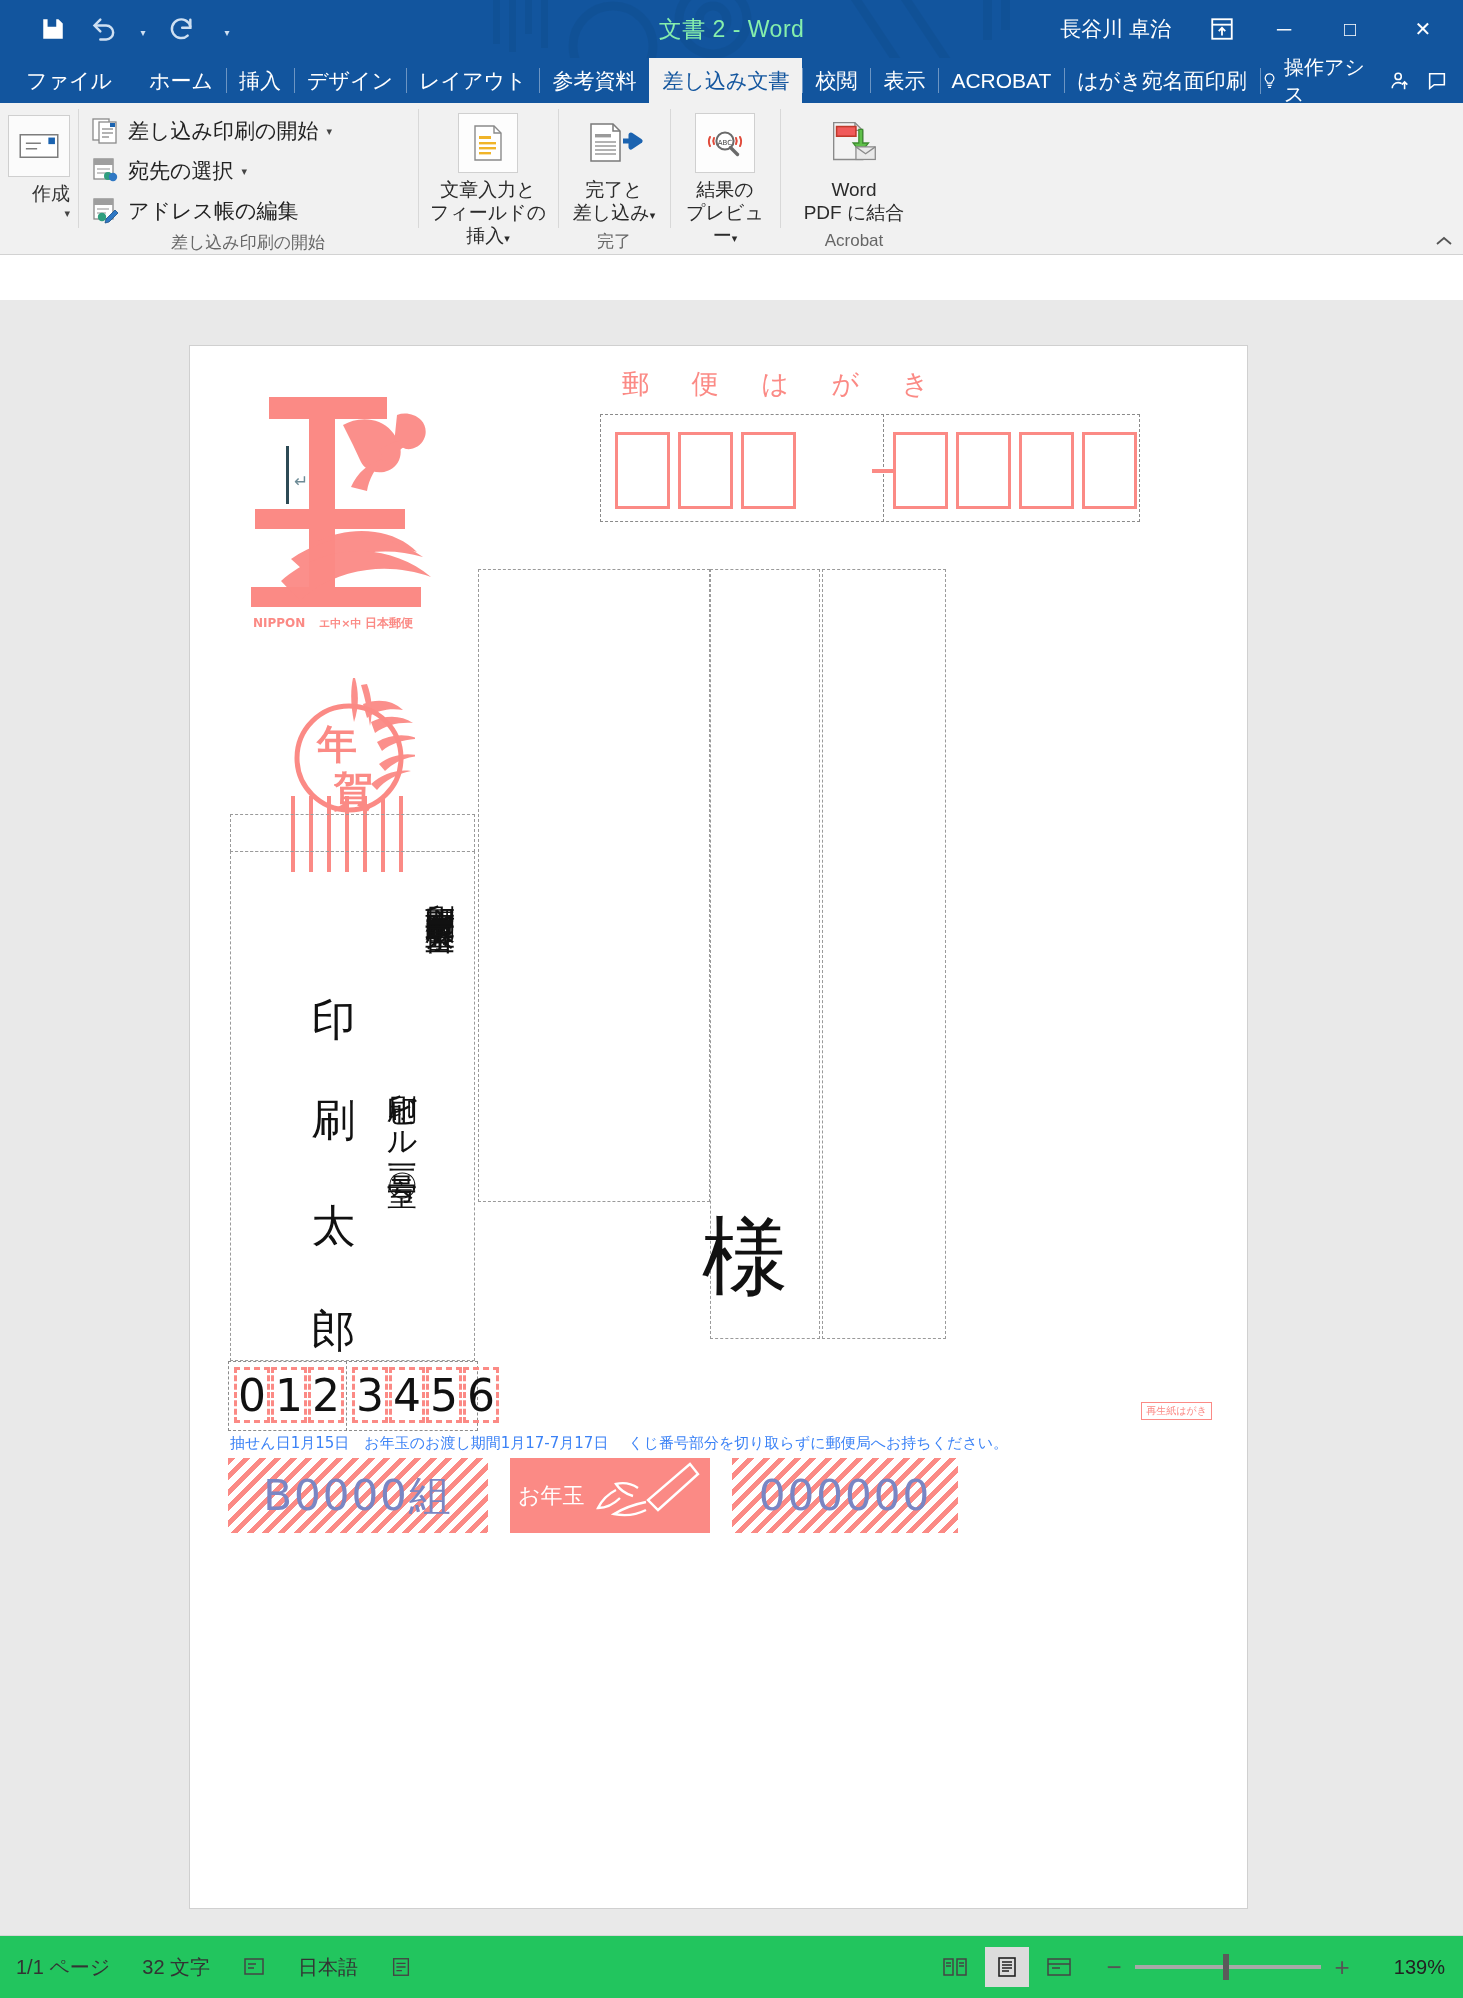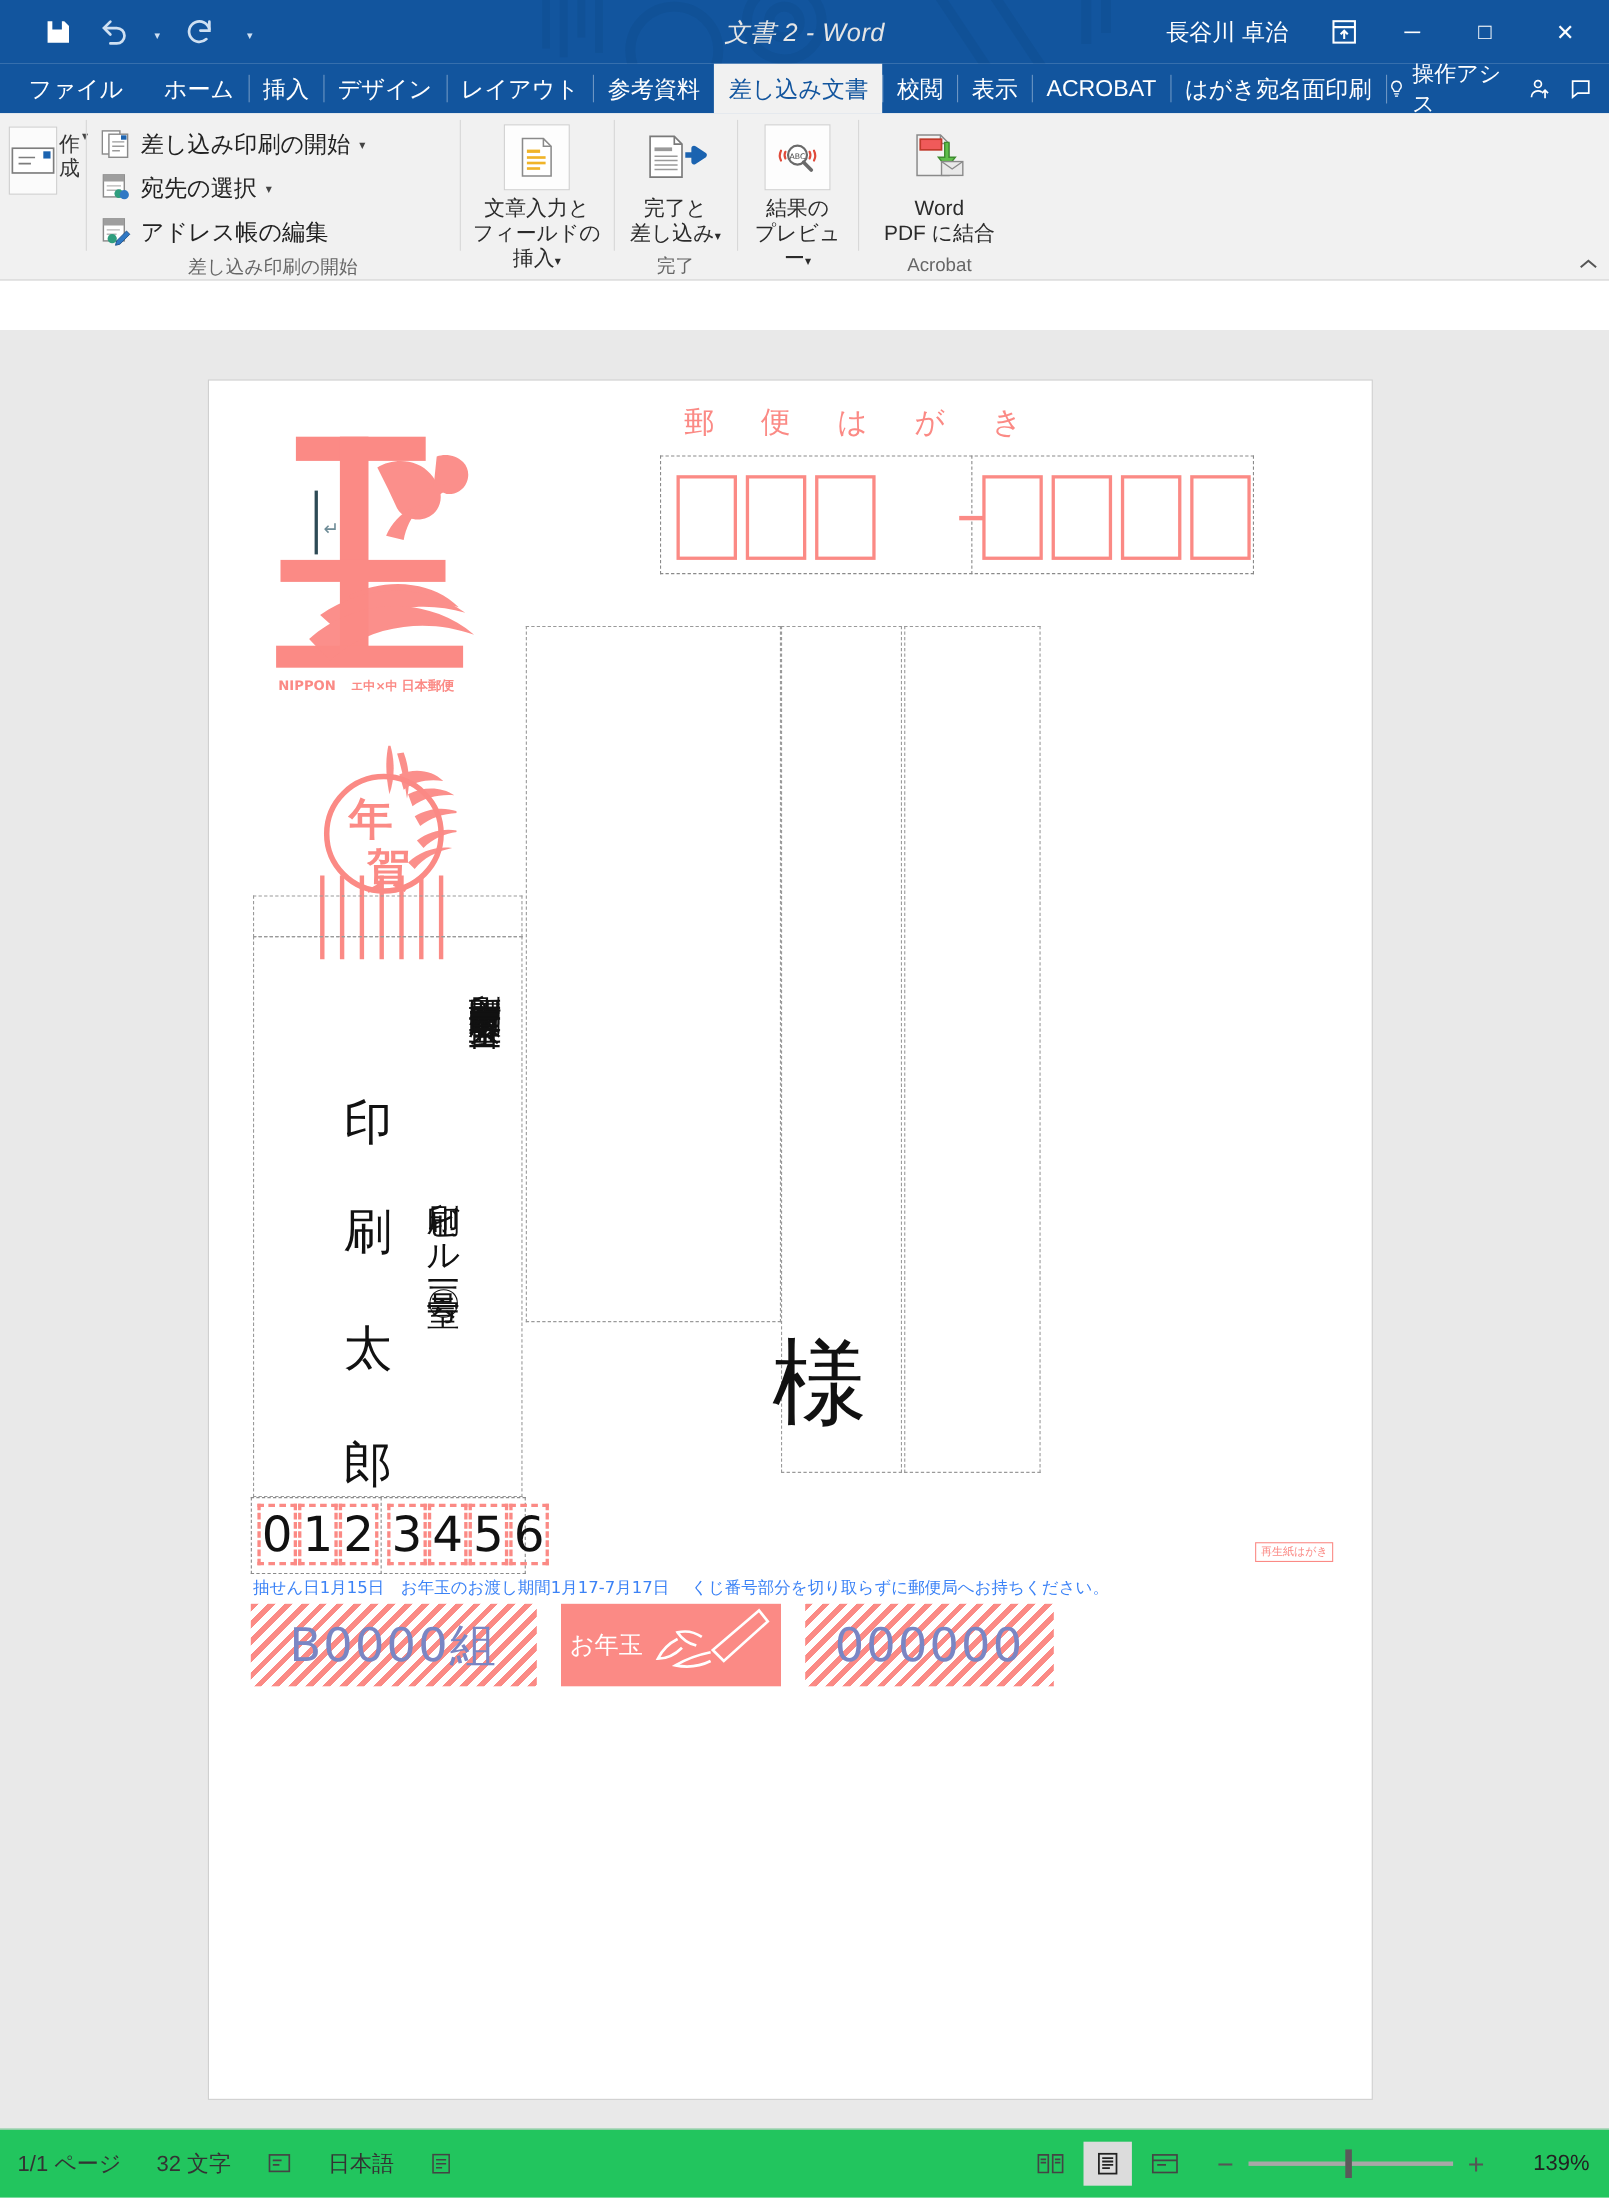--- a/index.html
+++ b/index.html
@@ -27,23 +27,22 @@
   }
   .qat{ display:flex; align-items:center; gap:6px; padding-left:30px; z-index:2;}
   .qat-btn{
     width:46px;height:46px;display:flex;align-items:center;justify-content:center;
     color:#ffffff;
   }
   .qat-btn svg{ display:block; }
   .qat-caret{ width:18px;height:46px;display:flex;align-items:flex-end;justify-content:center;color:#cfe0f2;font-size:10px;padding-bottom:14px;}
   .tb-title{
     position:absolute; left:0; right:0; text-align:center;
-    color:#e5e5e5; font-size:23px; letter-spacing:.5px; z-index:2;
+    color:#86efac; font-size:23px; letter-spacing:.5px; z-index:2;
     pointer-events:none;
-    font-style:italic;
   }
   .tb-right{ margin-left:auto; display:flex; align-items:center; z-index:2;}
   .tb-user{ color:#ffffff; font-size:21px; padding-right:22px; white-space:nowrap;}
   .tb-iconbtn{ width:58px;height:58px;display:flex;align-items:center;justify-content:center;color:#fff;}
   .tb-wbtn{ width:66px;height:58px;display:flex;align-items:center;justify-content:center;color:#fff;font-size:20px;}
   .tb-wbtn:last-child{ width:80px; }
 
   
   .tabstrip{
     height:45px; background:#12559e; display:flex; align-items:stretch;
@@ -74,21 +73,21 @@
   .rgroup{ display:flex; flex-direction:column; position:relative; }
   .rgroup + .rgroup::before{
     content:""; position:absolute; left:0; top:6px; bottom:26px; width:1px; background:#d8d8d8;
   }
   .rgroup-body{ flex:1; display:flex; align-items:flex-start; padding:6px 8px 0 8px; }
   .rgroup-label{
     height:26px; display:flex; align-items:center; justify-content:center;
     font-size:17px; color:#666666; padding:0 10px;
   }
   .big-btn{
-    width:72px; display:flex; align-items:flex-start;
+    width:72px; display:flex; flex-direction:column; align-items:flex-end;
     padding-top:6px;
   }
   .big-icon{
     width:62px;height:62px;border:1px solid #cfcfcf;background:#fbfbfb;
     display:flex;align-items:center;justify-content:center;
   }
   .big-label{ font-size:19px;color:#333;margin-top:6px;text-align:center;line-height:1.15;}
   .big-caret{ font-size:11px;color:#444; margin-top:2px;}
 
   .stackbtn{ display:flex; align-items:center; gap:8px; height:40px; padding:0 6px;}

